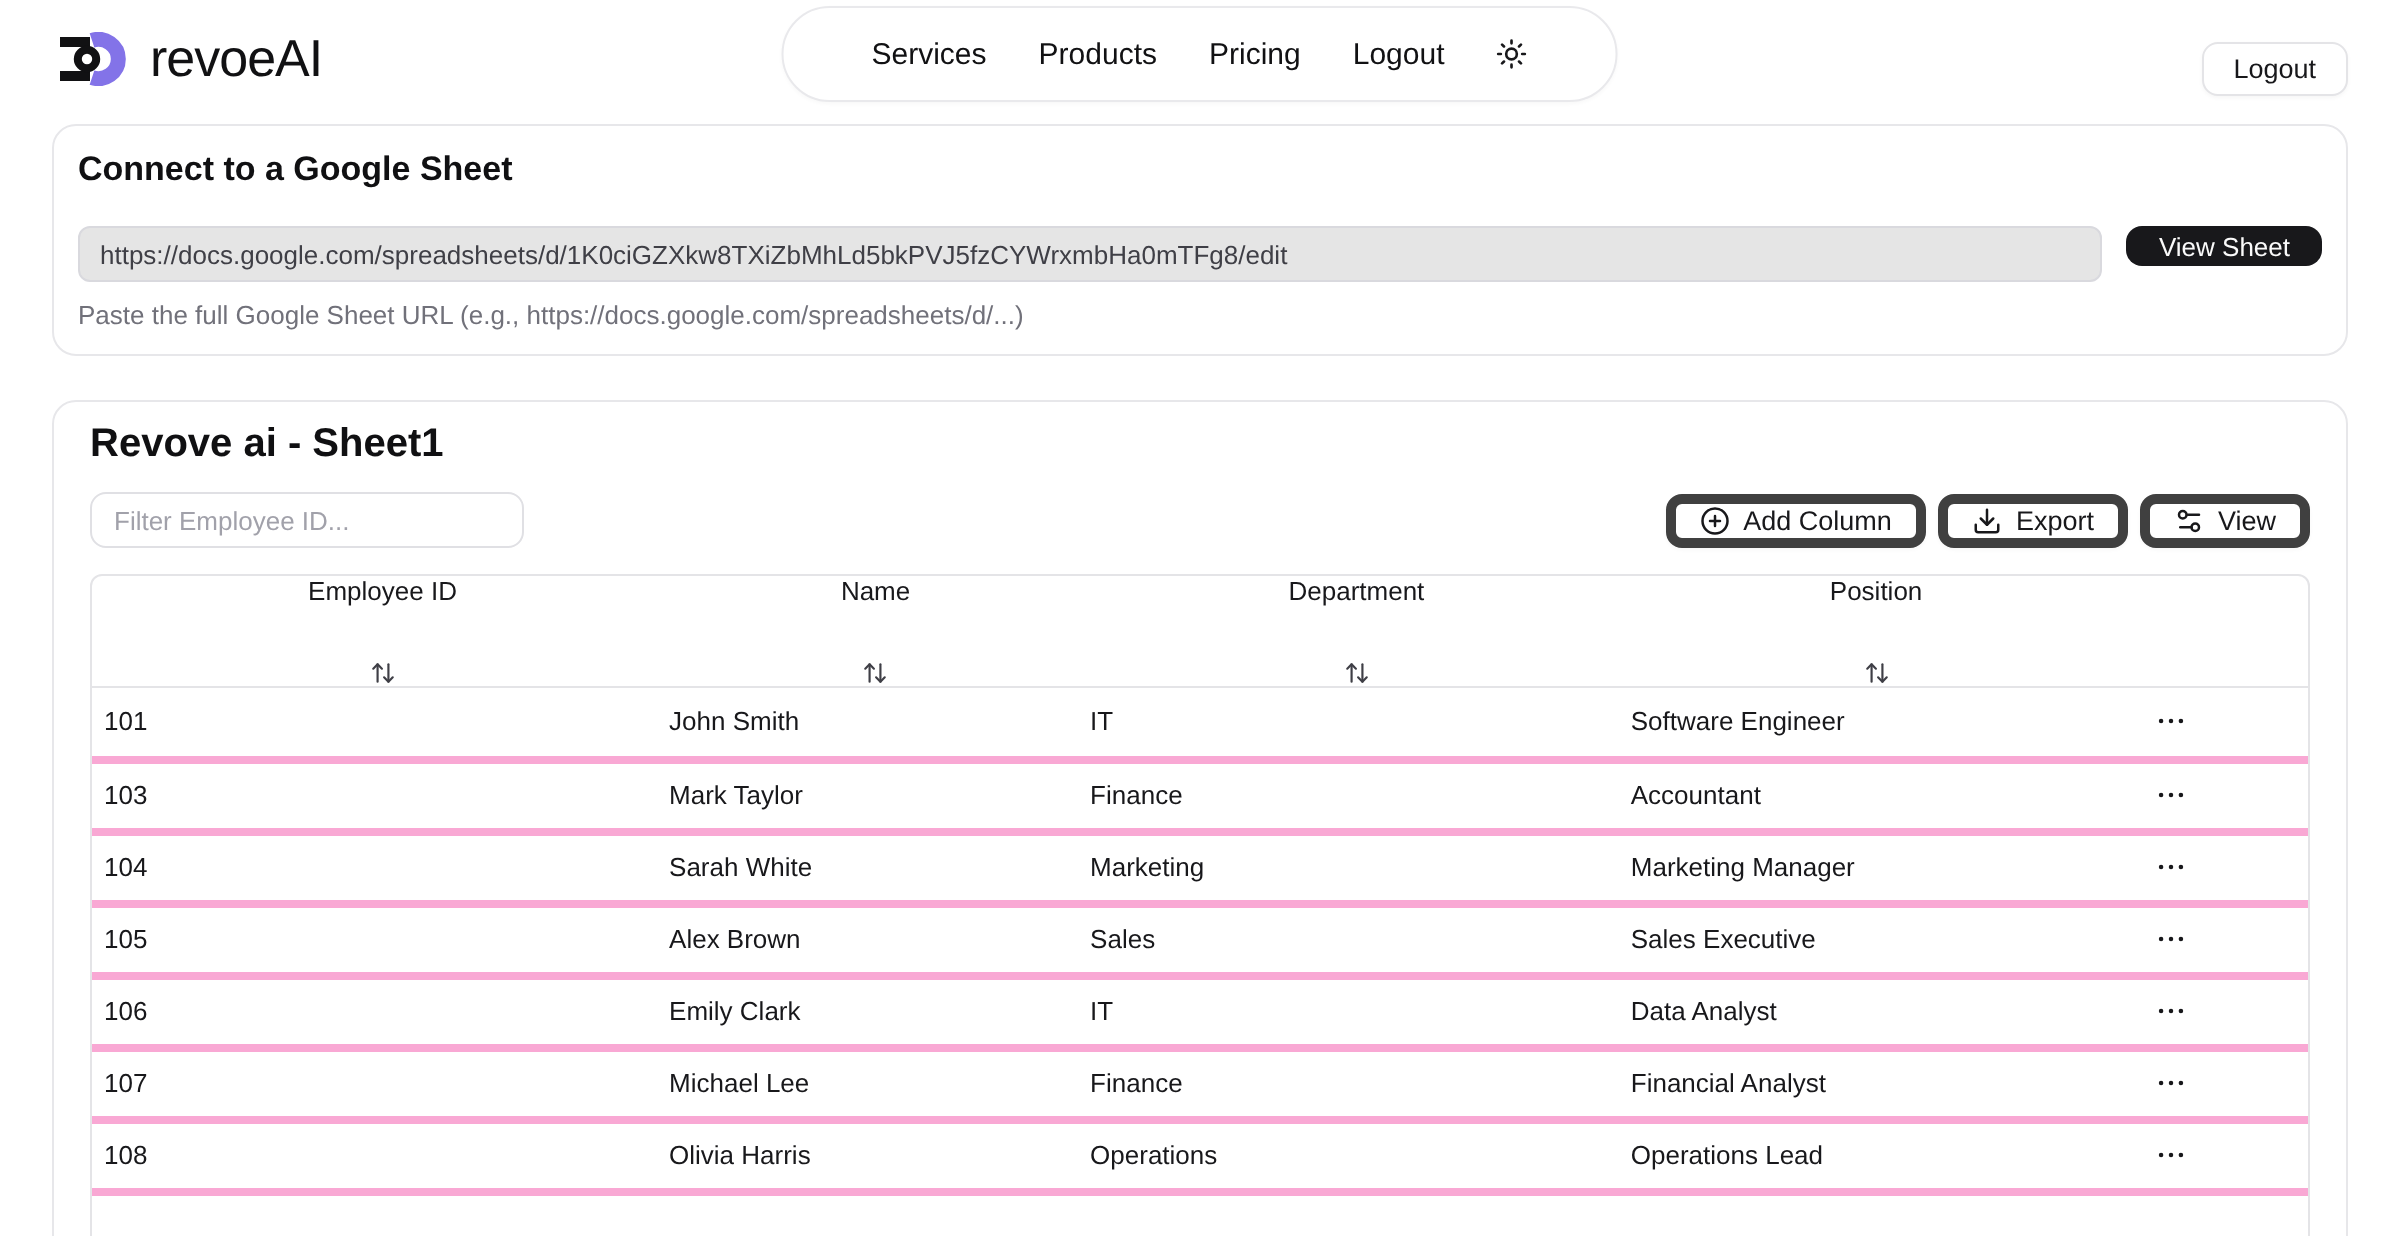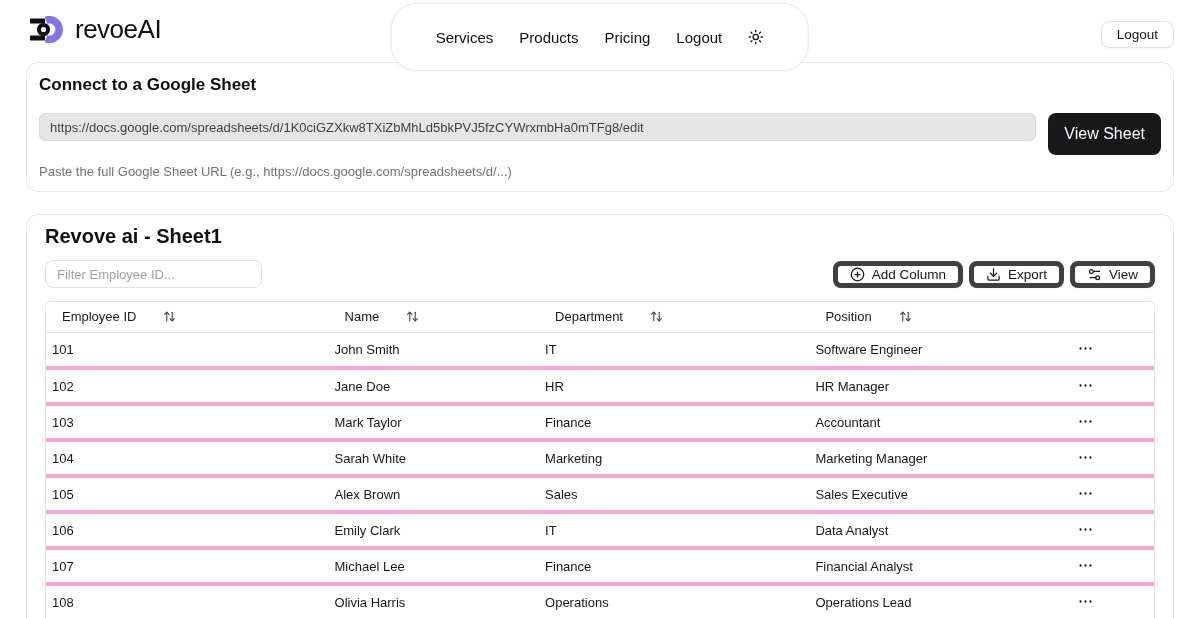--- a/index.html
+++ b/index.html
@@ -12,21 +12,21 @@
 
   
   .topbar { position: relative; height: 58px; }
   .brand {
     position: absolute; left: 30px; top: 14px;
     display: flex; align-items: center; gap: 7px;
   }
   .brand-name { font-size: 26px; font-weight: 400; letter-spacing: -0.5px; color: #111113; }
   .nav-pill {
     position: absolute; left: 50%; top: 3px; transform: translateX(-50%);
-    height: 68px; padding: 0 44px;
+    height: 48px; padding: 0 44px;
     display: flex; align-items: center; gap: 26px;
     border: 1px solid #e9e9ec; border-radius: 26px; background: #ffffff;
     box-shadow: 0 1px 2px rgba(0,0,0,0.03);
   }
   .nav-link { font-size: 15px; color: #111113; text-decoration: none; cursor: pointer; }
   .theme-toggle { background: none; border: none; cursor: pointer; display: flex; align-items: center; padding: 0; }
   .logout-btn {
     position: absolute; right: 26px; top: 21px;
     height: 27px; padding: 0 15px;
     background: #ffffff; border: 1px solid #e4e4e7; border-radius: 8px;
@@ -41,23 +41,23 @@
   }
   .connect-card { margin-top: 4px; padding: 12px 12px 12px 12px; }
   .connect-title { font-size: 17px; font-weight: 700; color: #101012; }
   .connect-row { display: flex; gap: 12px; margin-top: 18px; }
   .url-input {
     flex: 1; height: 28px; padding: 0 10px;
     border: 1px solid #d9d9de; border-radius: 6px;
     font-family: inherit; font-size: 13px; color: #3f3f46; background: #e5e5e5;
   }
   .view-sheet-btn {
-    height: 42px; padding: 0 16px; flex: 0 0 auto;
+    height: 20px; padding: 0 16px; flex: 0 0 auto;
     background: #18181b; color: #fafafa; border: none; border-radius: 8px;
-    font-family: inherit; font-size: 16px; font-weight: 500; cursor: pointer;
+    font-family: inherit; font-size: 13px; font-weight: 500; cursor: pointer;
   }
   .helper-text { margin-top: 9px; font-size: 13px; color: #71717a; }
 
   .sheet-card { margin-top: 22px; padding: 10px 18px 0 18px; height: 460px; }
   .sheet-title { font-size: 20px; font-weight: 700; color: #101012; }
   .toolbar { display: flex; align-items: center; justify-content: space-between; margin-top: 12px; }
   .filter-input {
     width: 217px; height: 28px; padding: 0 11px;
     border: 1px solid #e0e0e4; border-radius: 8px;
     font-family: inherit; font-size: 13px; color: #18181b; background: #fff;
@@ -76,21 +76,21 @@
   
   .table-wrap { margin-top: 13px; border: 1px solid #e4e4e7; border-radius: 6px; overflow: hidden; }
   table { width: 100%; border-collapse: collapse; table-layout: fixed; }
   col.c1 { width: 25.5%; } col.c2 { width: 19.0%; } col.c3 { width: 24.4%; }
   col.c4 { width: 22.5%; } col.c5 { width: 8.6%; }
   thead th {
     height: 30px; padding: 0 8px 0 16px;
     text-align: left; font-size: 13px; font-weight: 500; color: #18181b;
     border-bottom: 1px solid #e4e4e7; vertical-align: middle;
   }
-  th .th-inner { display: flex; align-items: center; gap: 27px; cursor: pointer; }
+  th .th-inner { display: flex; align-items: center; gap: 27px; cursor: pointer; flex-direction: column; }
   tbody td {
     height: 36px; padding: 0 8px 0 6px;
     font-size: 13px; color: #18181b;
     border-bottom: 4px solid #f9a8d4; vertical-align: middle;
   }
   tbody tr.empty-row td { height: 40px; border-bottom: none; }
   td.actions { text-align: left; padding-left: 14px; }
   .row-menu {
     background: none; border: none; cursor: pointer; padding: 2px 4px;
     display: inline-flex; align-items: center;
@@ -256,35 +256,20 @@
                 <span style="display: flex;">
                   <svg width="17" height="17" viewBox="0 0 24 24" fill="#18181b">
                     <circle cx="5" cy="12" r="1.6"></circle>
                     <circle cx="12" cy="12" r="1.6"></circle>
                     <circle cx="19" cy="12" r="1.6"></circle>
                   </svg>
                 </span>
               </button></td>
           </tr>
           <tr>
-            <td>102</td>
-            <td>Jane Doe</td>
-            <td>HR</td>
-            <td>HR Manager</td>
-            <td class="actions"><button class="row-menu">
-                <span style="display: flex;">
-                  <svg width="17" height="17" viewBox="0 0 24 24" fill="#18181b">
-                    <circle cx="5" cy="12" r="1.6"></circle>
-                    <circle cx="12" cy="12" r="1.6"></circle>
-                    <circle cx="19" cy="12" r="1.6"></circle>
-                  </svg>
-                </span>
-              </button></td>
-          </tr>
-          <tr>
             <td>103</td>
             <td>Mark Taylor</td>
             <td>Finance</td>
             <td>Accountant</td>
             <td class="actions"><button class="row-menu">
                 <span style="display: flex;">
                   <svg width="17" height="17" viewBox="0 0 24 24" fill="#18181b">
                     <circle cx="5" cy="12" r="1.6"></circle>
                     <circle cx="12" cy="12" r="1.6"></circle>
                     <circle cx="19" cy="12" r="1.6"></circle>

